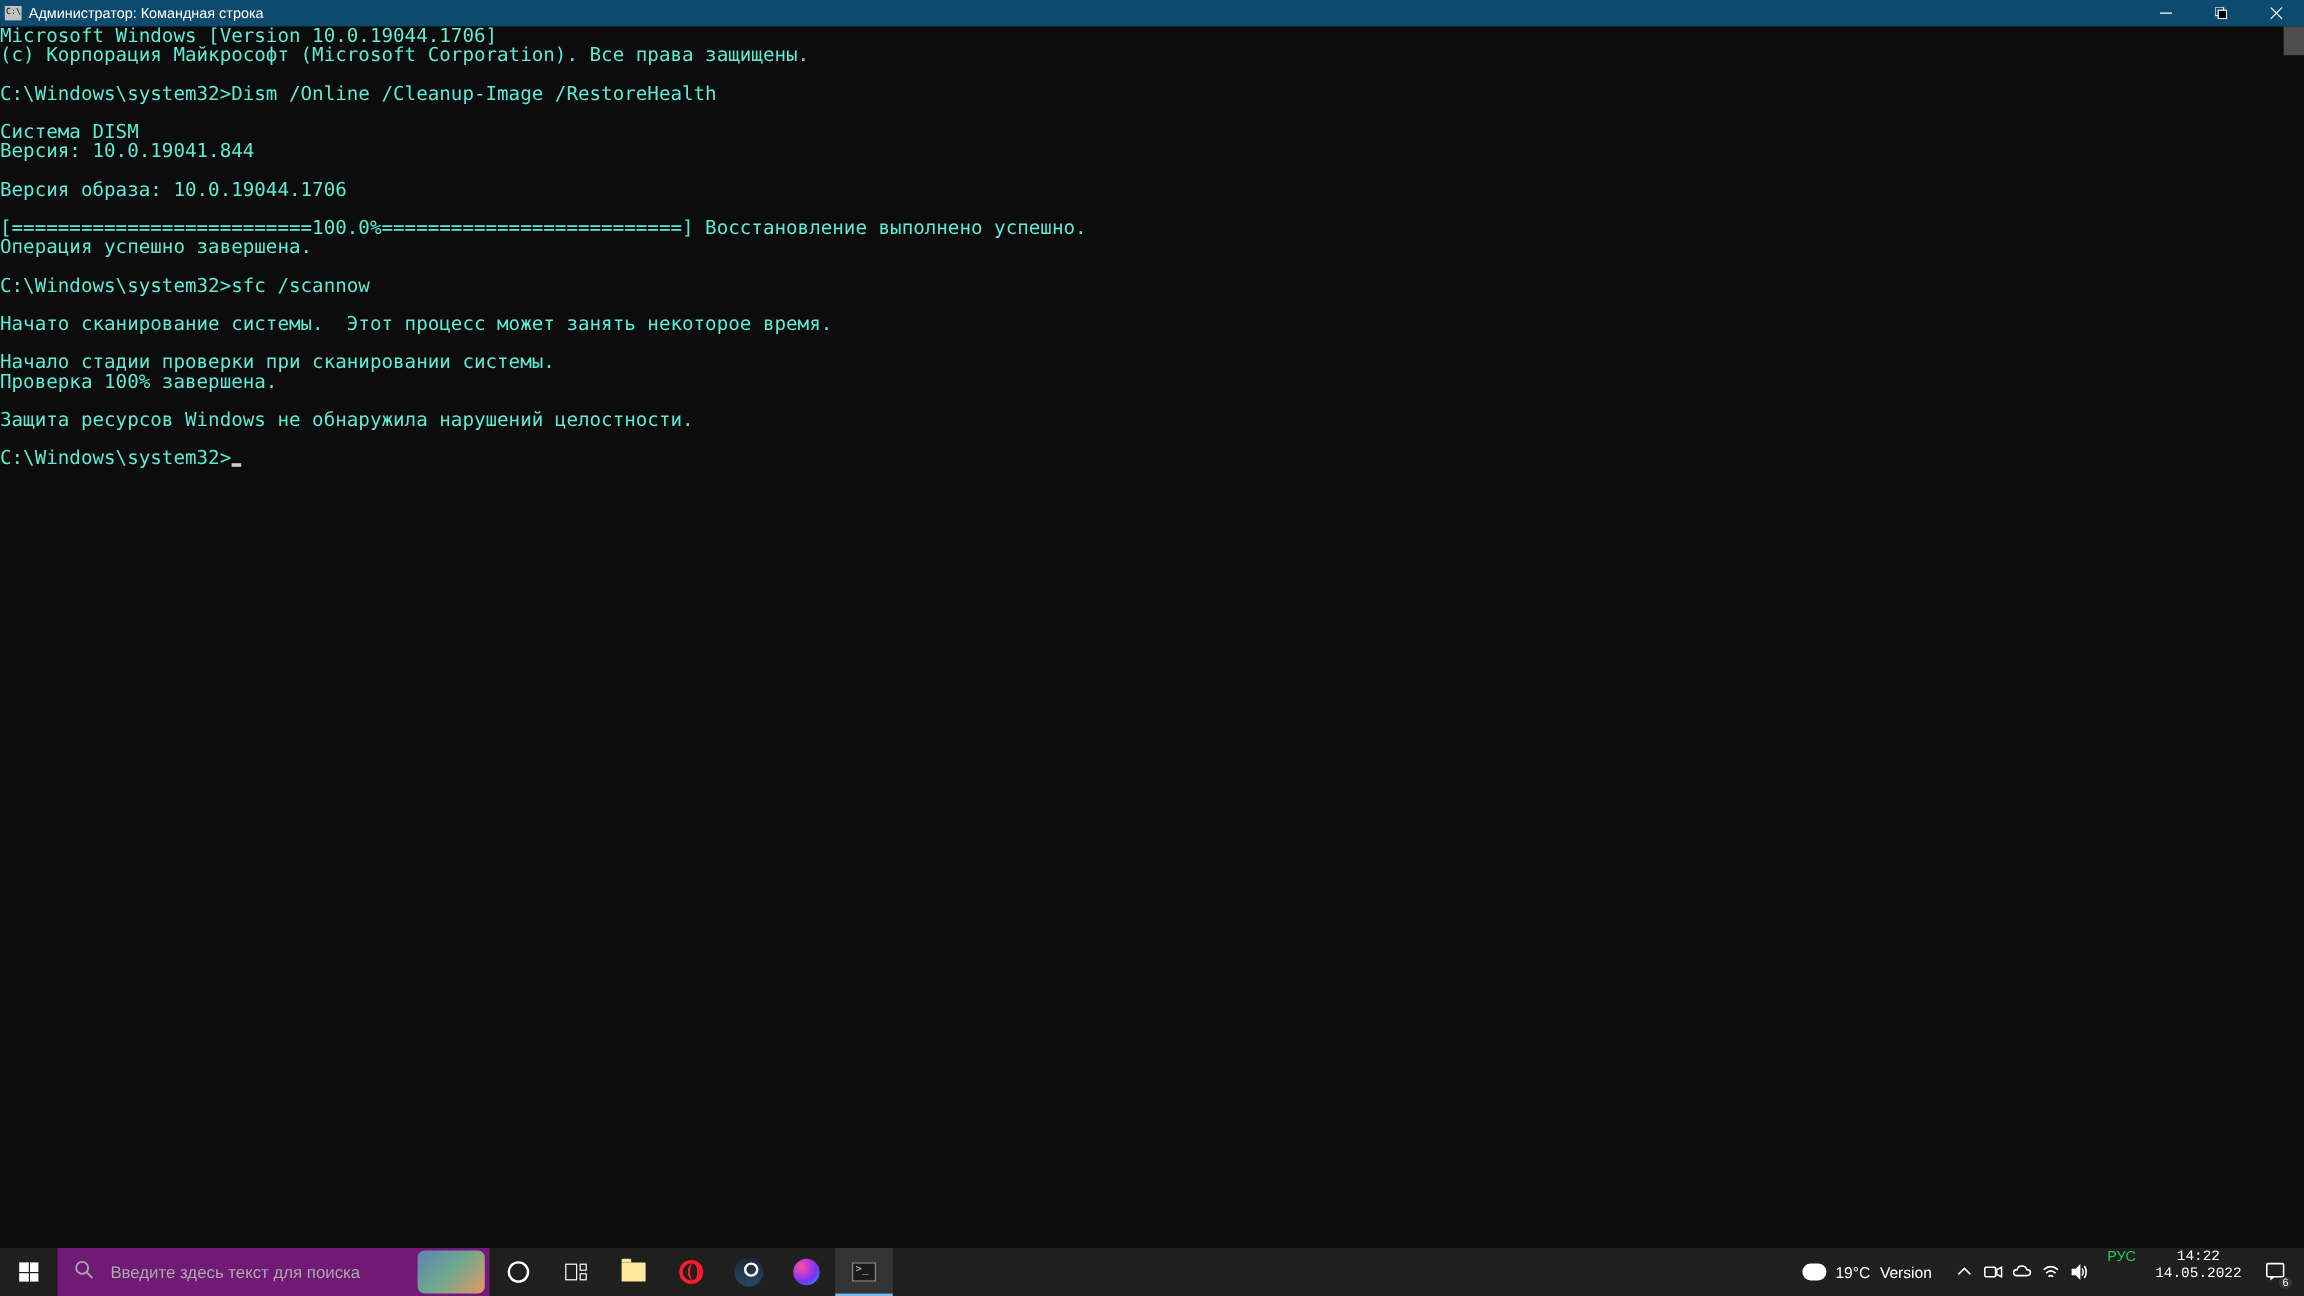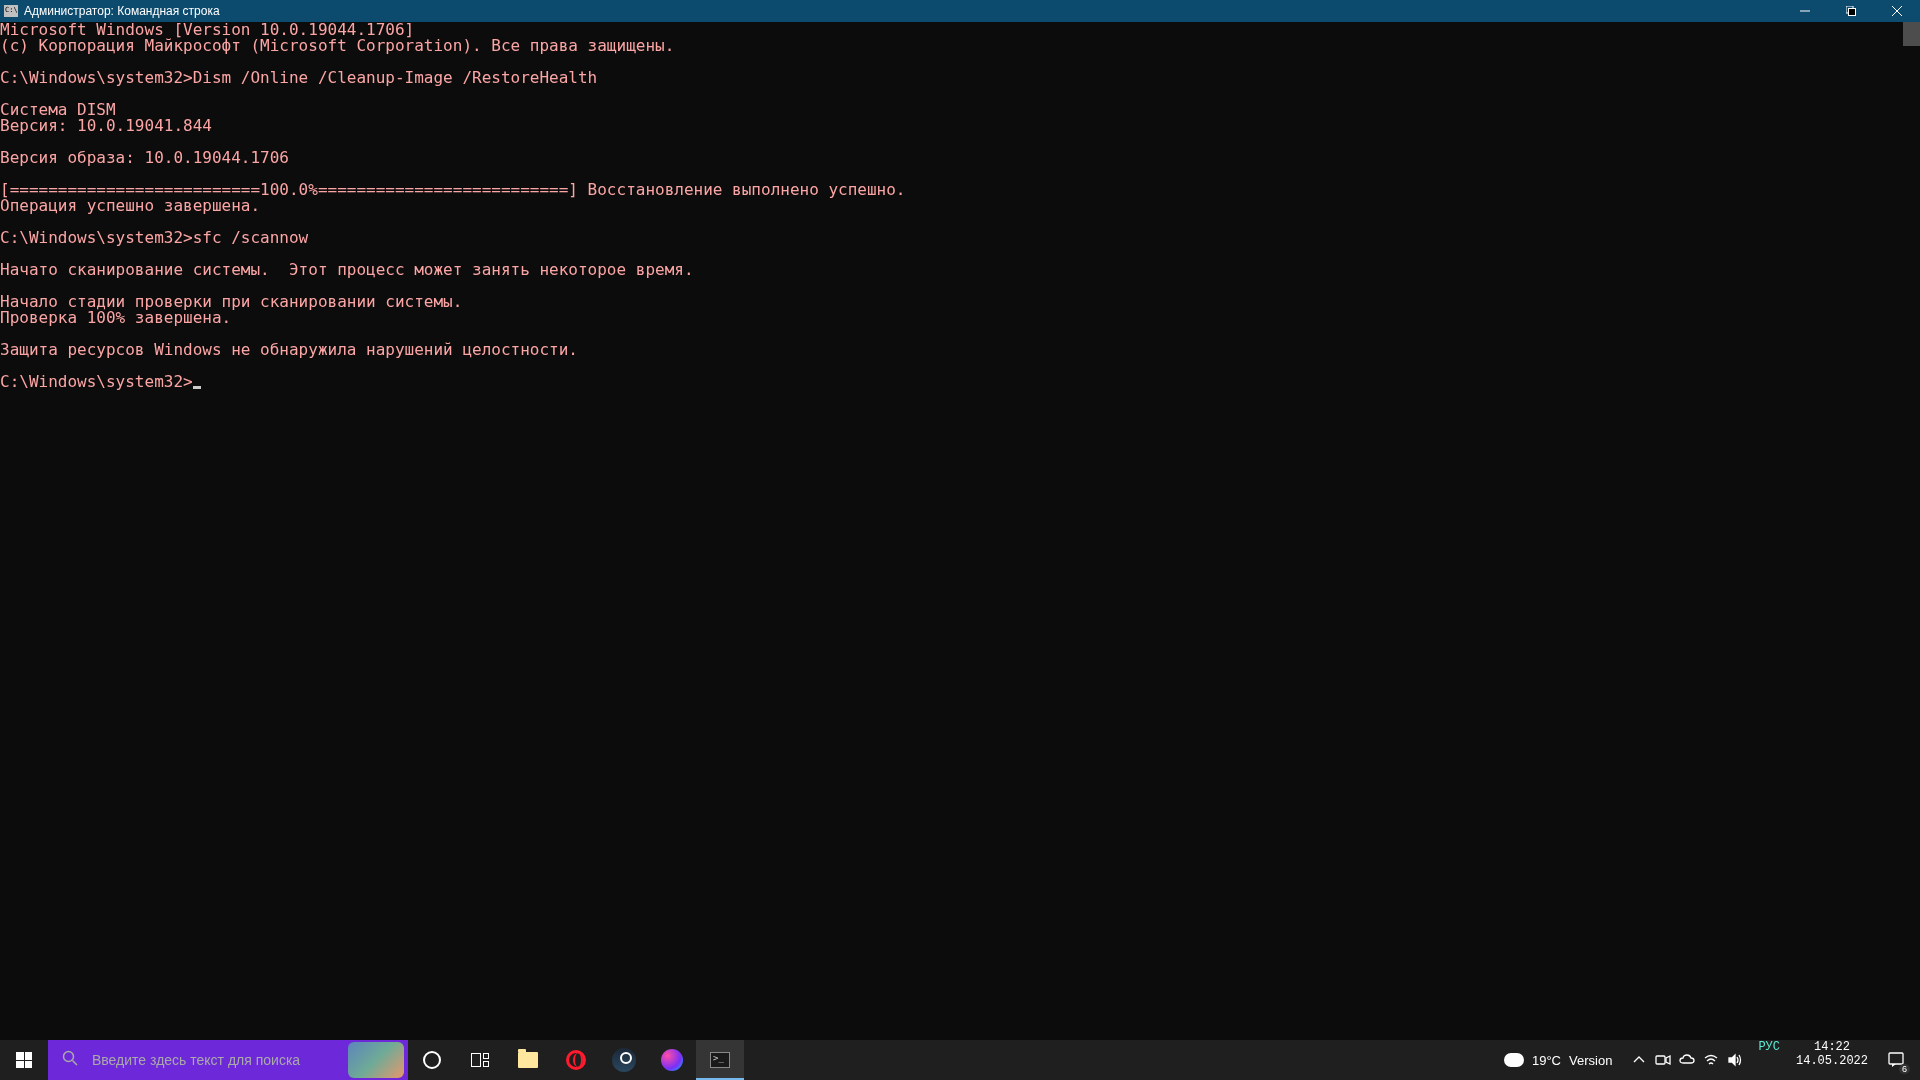--- a/index.html
+++ b/index.html
@@ -51,21 +51,21 @@
   width: 46px;
   height: 22px;
   display: flex;
   align-items: center;
   justify-content: center;
   color: #ffffff;
 }
 .win-btn svg { width: 10px; height: 10px; }
 .terminal {
   padding: 0;
-  color: #fca5a5;
+  color: #5eead4;
   font-size: 16px;
   line-height: 16px;
   white-space: pre;
   font-family: Consolas, monospace;
   position: relative;
 }
 .terminal-line { min-height: 16px; }
 .cursor {
   display: inline-block;
   width: 8px;
@@ -104,21 +104,21 @@
   height: 16px;
   display: grid;
   grid-template-columns: 1fr 1fr;
   grid-template-rows: 1fr 1fr;
   gap: 1px;
 }
 .win-logo span { background: #ffffff; }
 .search-box {
   width: 360px;
   height: 40px;
-  background: #6d28d9;
+  background: #701a75;
   display: flex;
   align-items: center;
   padding-left: 14px;
   gap: 14px;
   position: relative;
 }
 .search-icon svg { width: 16px; height: 16px; }
 .search-text {
   color: #aaaaaa;
   font-family: "Segoe UI", Tahoma, sans-serif;
@@ -282,22 +282,22 @@
 .tray-ic {
   width: 18px;
   height: 18px;
   display: flex;
   align-items: center;
   justify-content: center;
   color: #fff;
 }
 .tray-ic svg { width: 16px; height: 16px; stroke: #fff; fill: none; stroke-width: 1.3; }
 .lang {
-  color: #5eead4;
-  font-family: Liberation Mono, monospace;
+  color: #22c55e;
+  font-family: Liberation Sans, sans-serif;
   font-size: 12px;
   padding: 0 8px;
 }
 .clock {
   color: #fff;
   font-family: Liberation Mono, monospace;
   font-size: 12px;
   text-align: center;
   line-height: 14px;
   padding: 0 8px;

